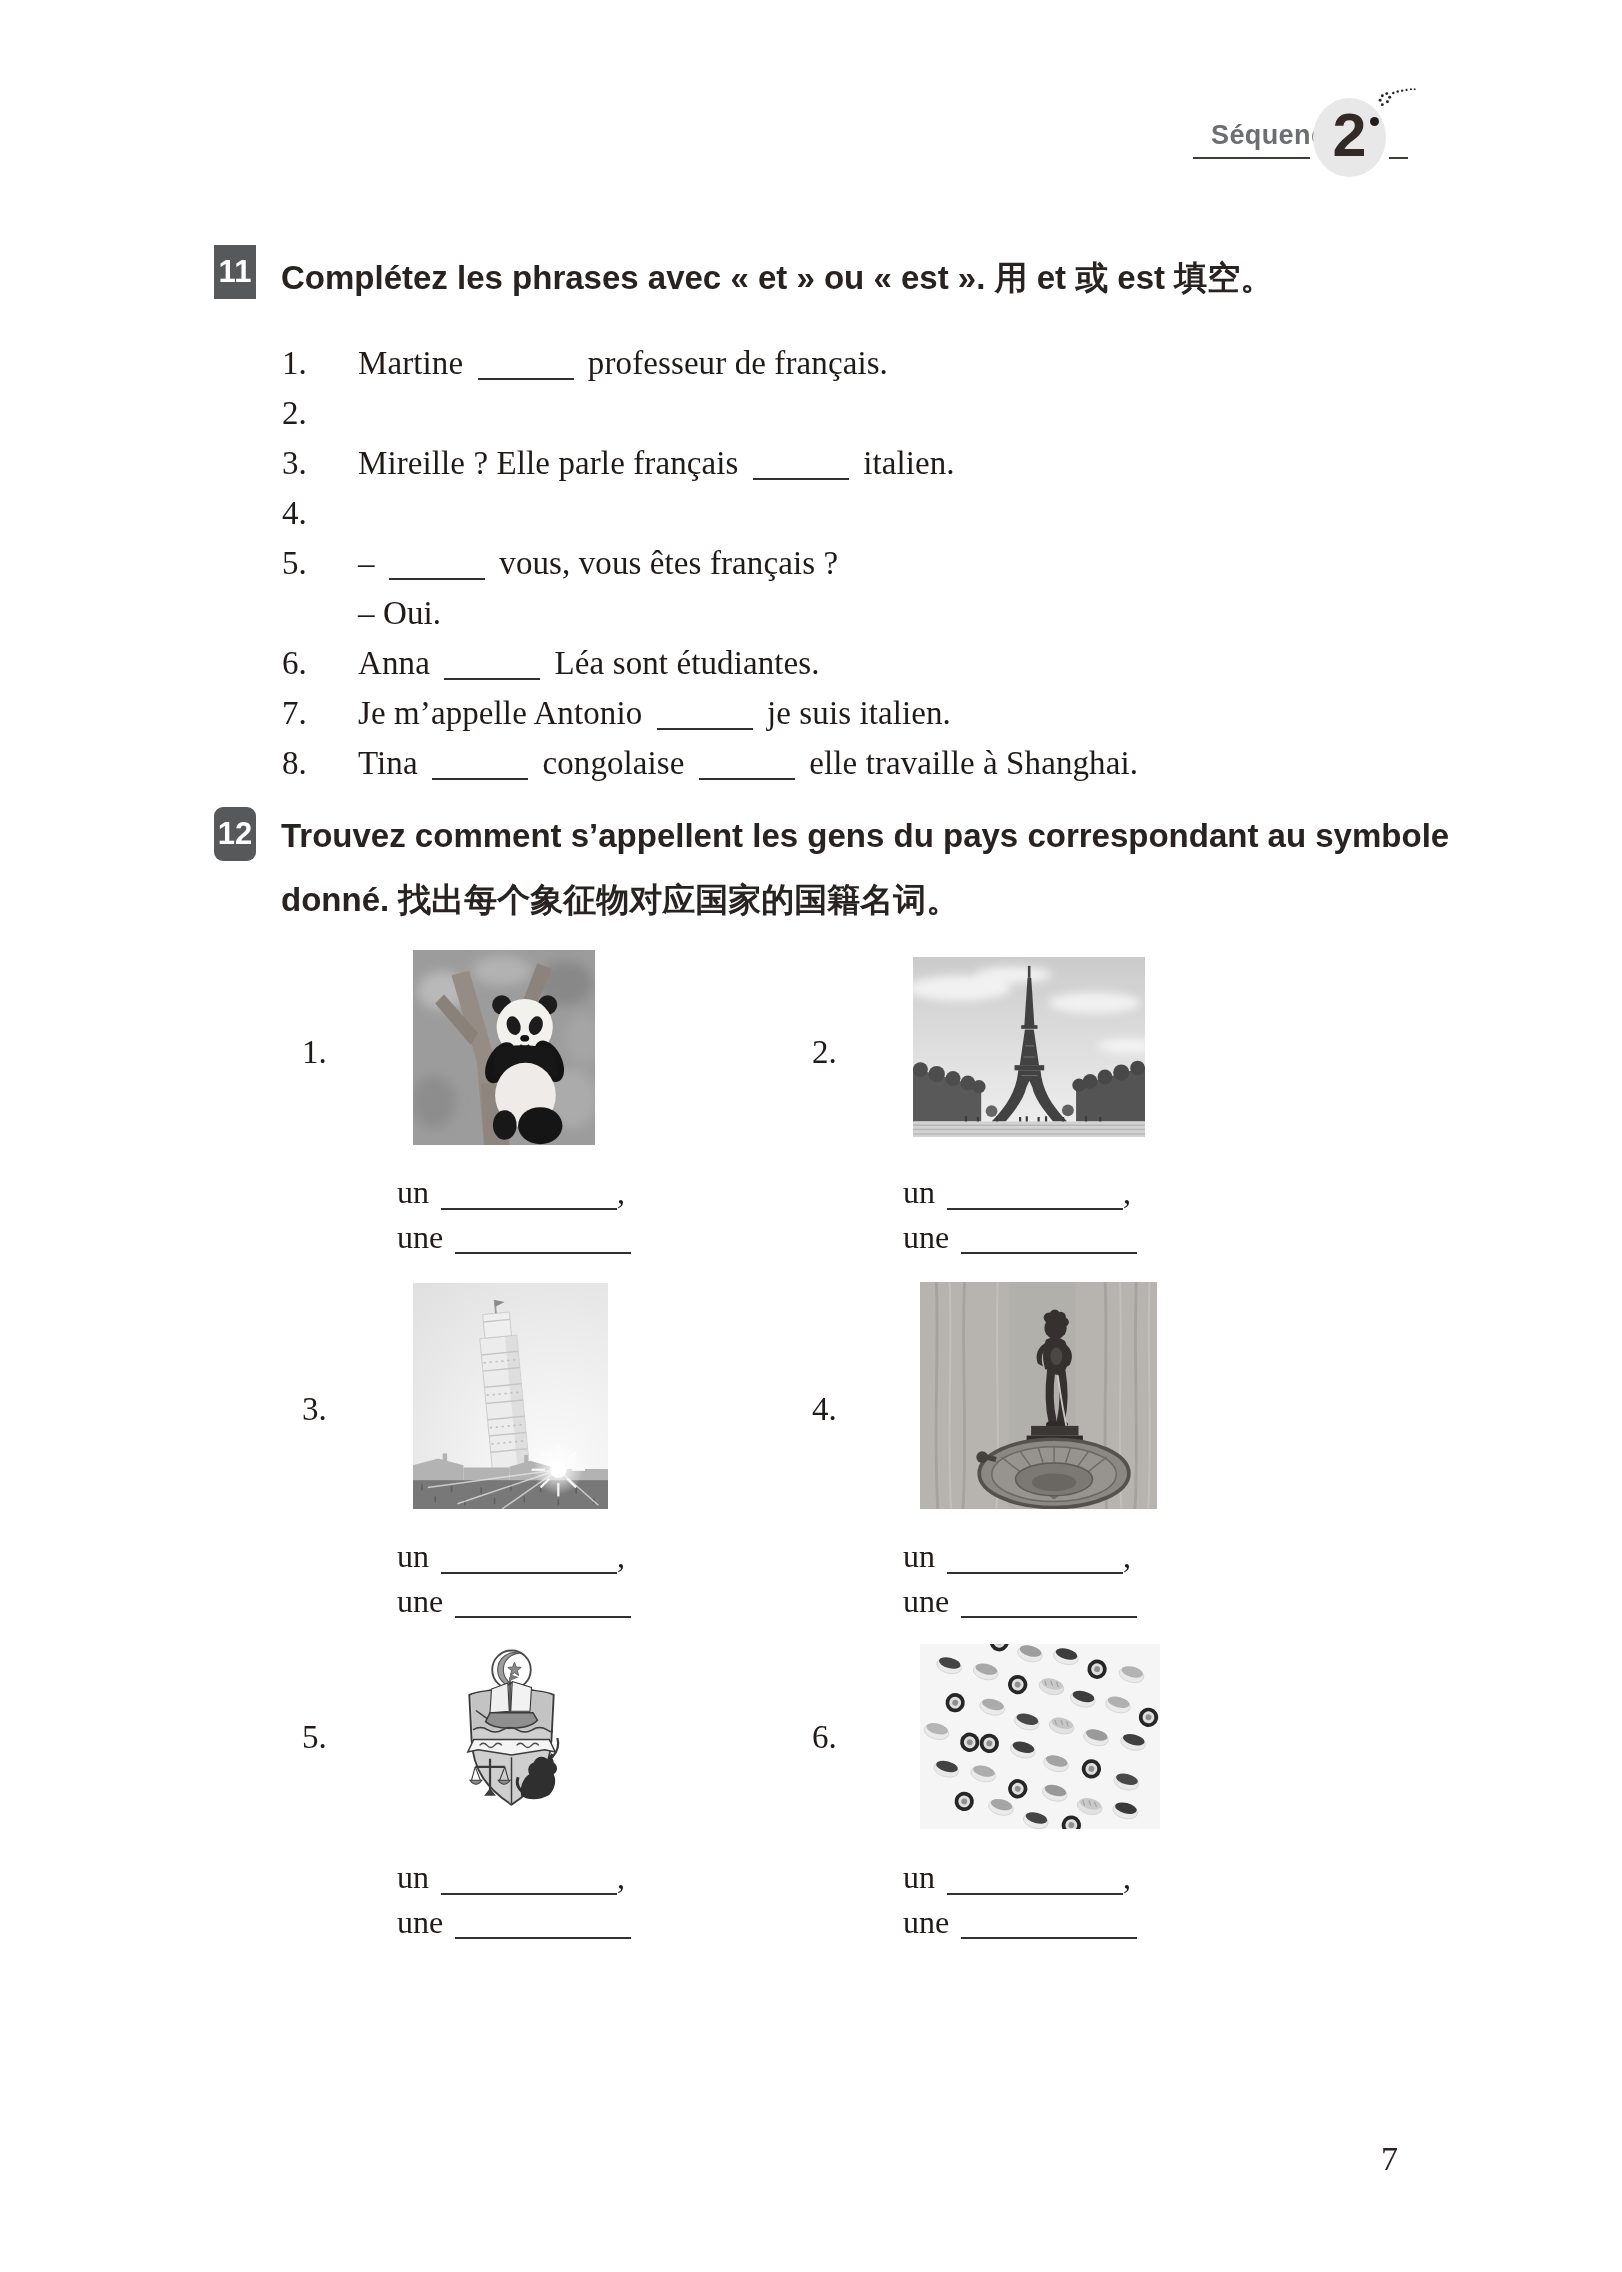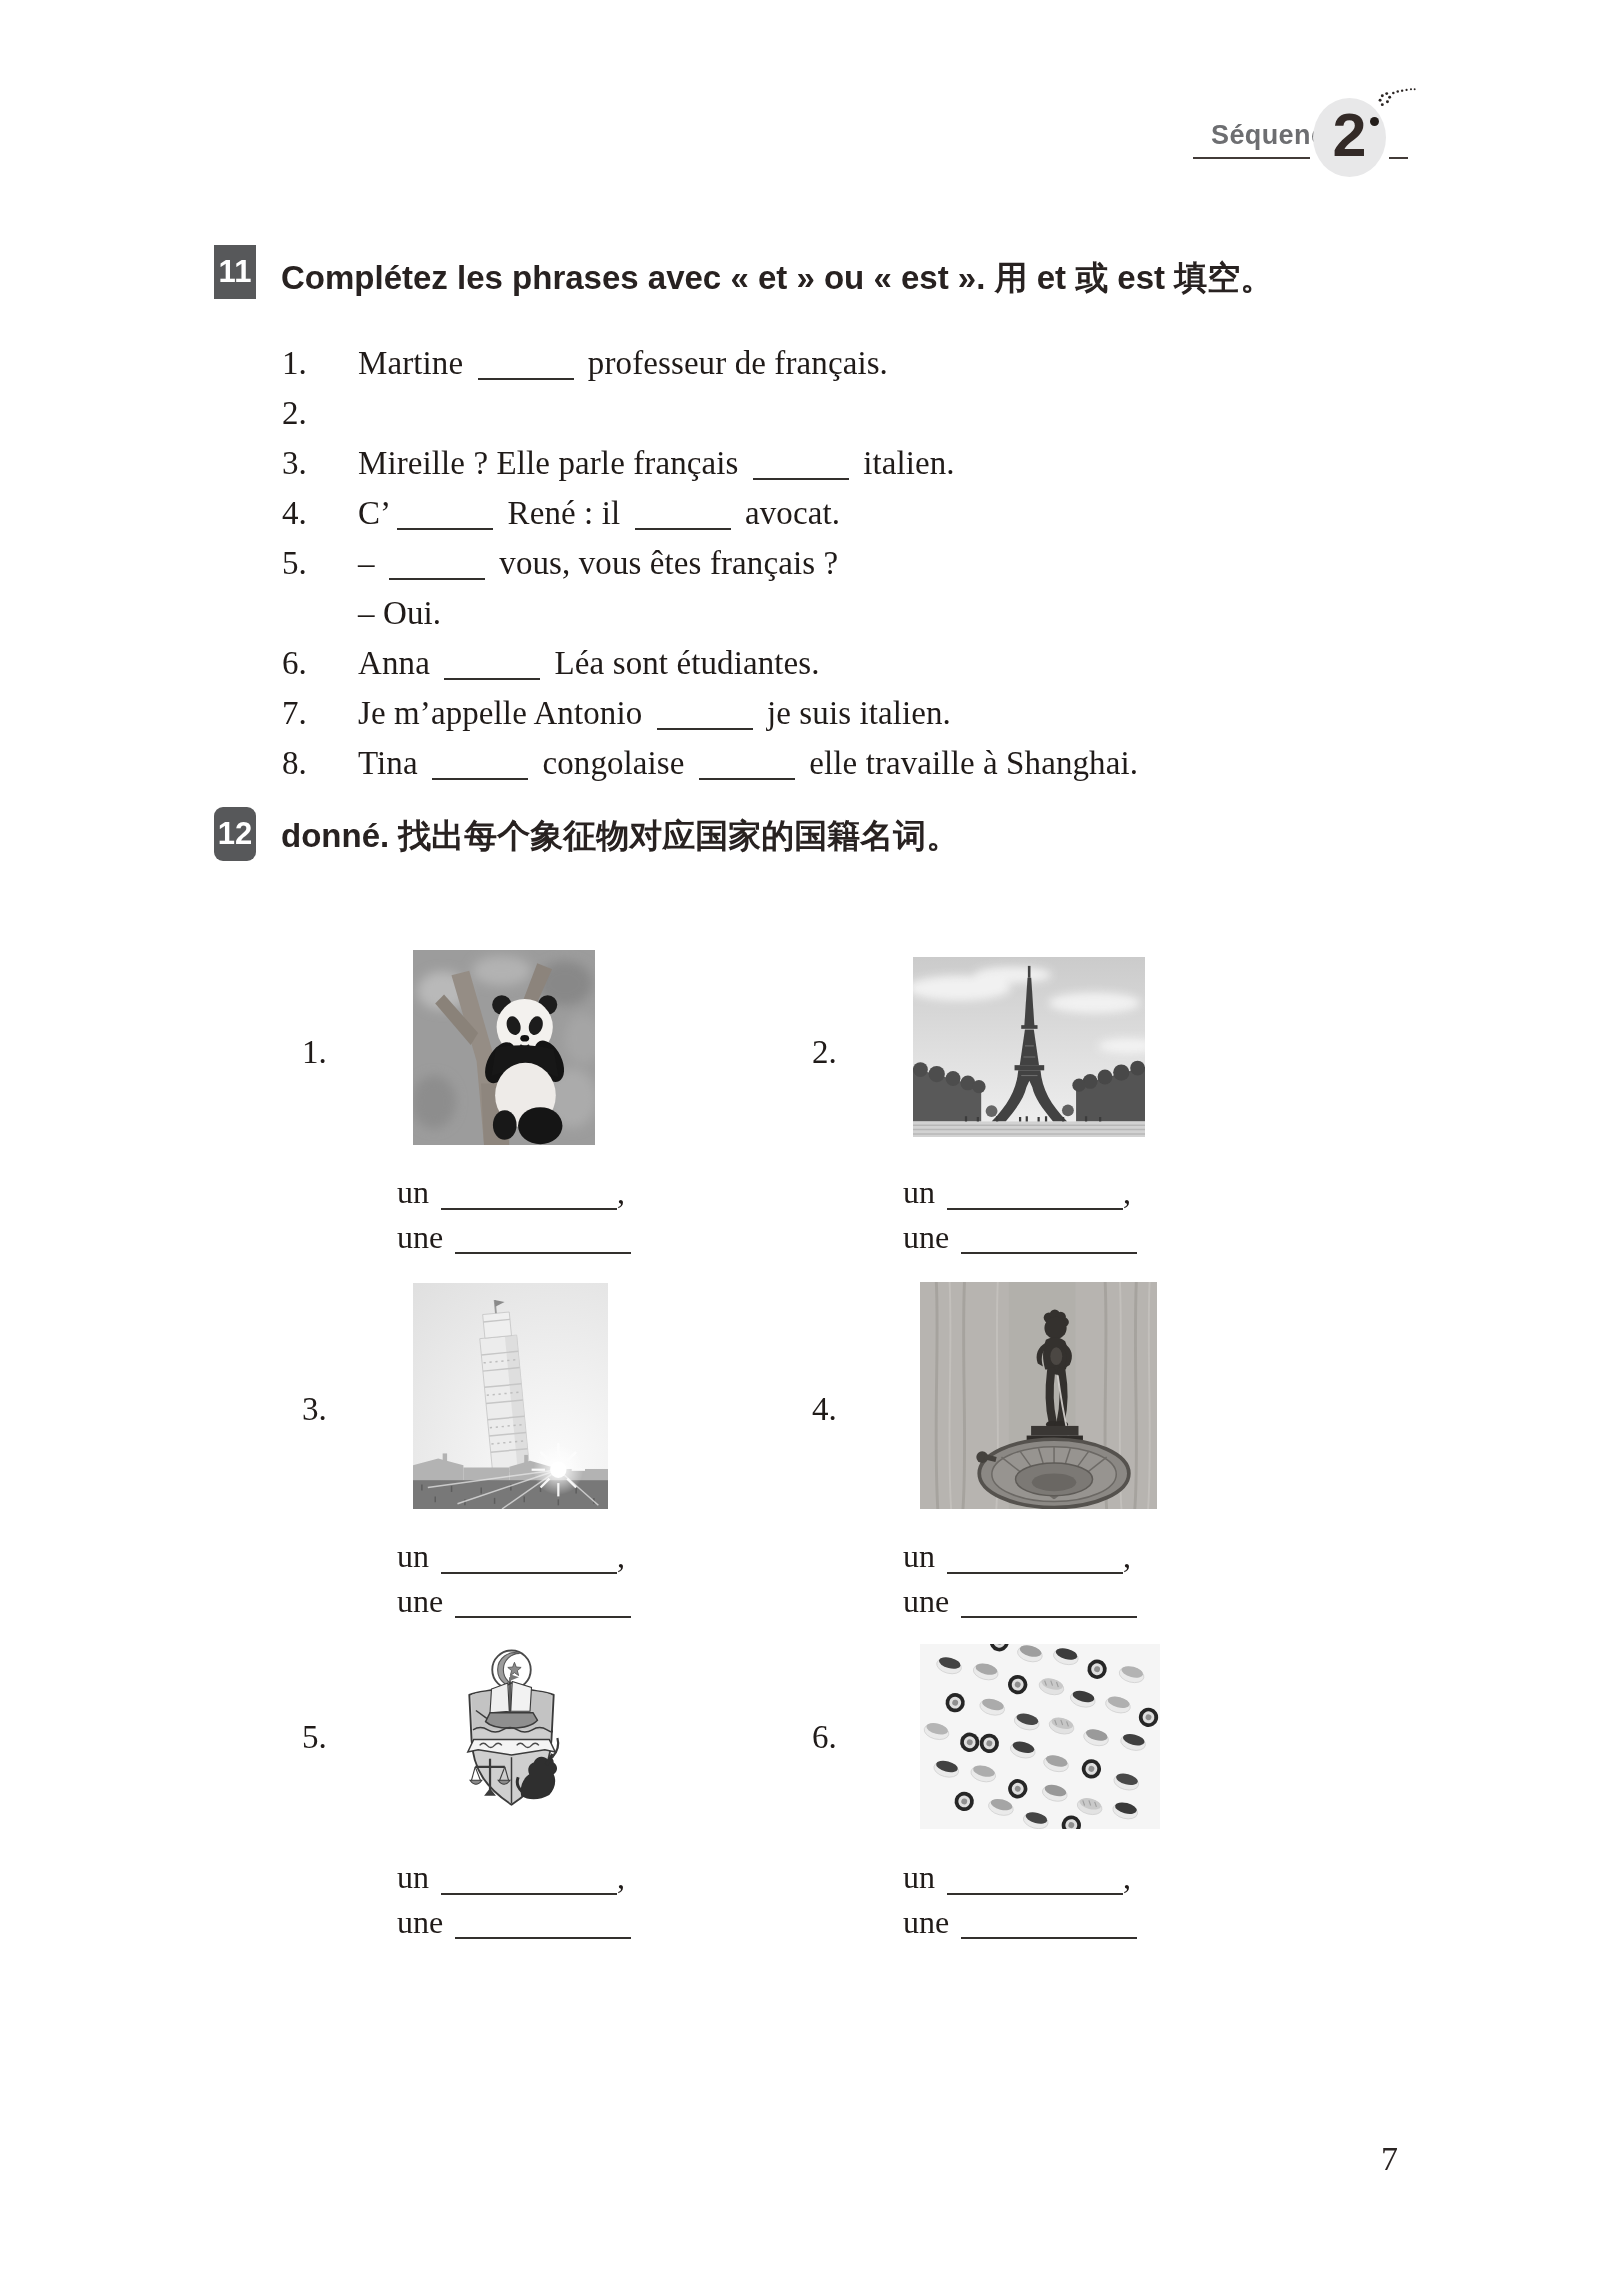--- a/index.html
+++ b/index.html
@@ -85,21 +85,20 @@
       </div>
       <div class="ex-item">
         <span class="ex-num">2.</span>
       </div>
       <div class="ex-item">
         <span class="ex-num">3.</span>
         <span class="ex-text">Mireille ? Elle parle français <span class="blank"></span> italien.</span>
       </div>
       <div class="ex-item">
         <span class="ex-num">4.</span>
-        <span class="ex-text">C’<span class="blank"></span> René : il <span class="blank"></span> avocat.</span>
       </div>
       <div class="ex-item">
         <span class="ex-num">5.</span>
         <span class="ex-text">– <span class="blank"></span> vous, vous êtes français ?</span>
       </div>
       <div class="ex-item">
         <span class="ex-num"></span>
         <span class="ex-text">– Oui.</span>
       </div>
       <div class="ex-item">
@@ -111,20 +110,21 @@
         <span class="ex-text">Je m’appelle Antonio <span class="blank"></span> je suis italien.</span>
       </div>
       <div class="ex-item">
         <span class="ex-num">8.</span>
         <span class="ex-text">Tina <span class="blank"></span> congolaise <span class="blank"></span> elle travaille à Shanghai.</span>
       </div>
     </div>
 
   <div class="badge" id="badge12">12</div>
   <div class="ex-title" id="title12">
+    <div class="t-line">Trouvez comment s’appellent les gens du pays correspondant au symbole</div>
     <div class="t-line">donné. 找出每个象征物对应国家的国籍名词。</div>
   </div>
 
   <div class="fig-num" style="left:302px;top:1036px;">1.</div>
   <div class="fig-num" style="left:812px;top:1036px;">2.</div>
   <div class="fig-num" style="left:302px;top:1393px;">3.</div>
   <div class="fig-num" style="left:812px;top:1393px;">4.</div>
   <div class="fig-num" style="left:302px;top:1721px;">5.</div>
   <div class="fig-num" style="left:812px;top:1721px;">6.</div>
 

